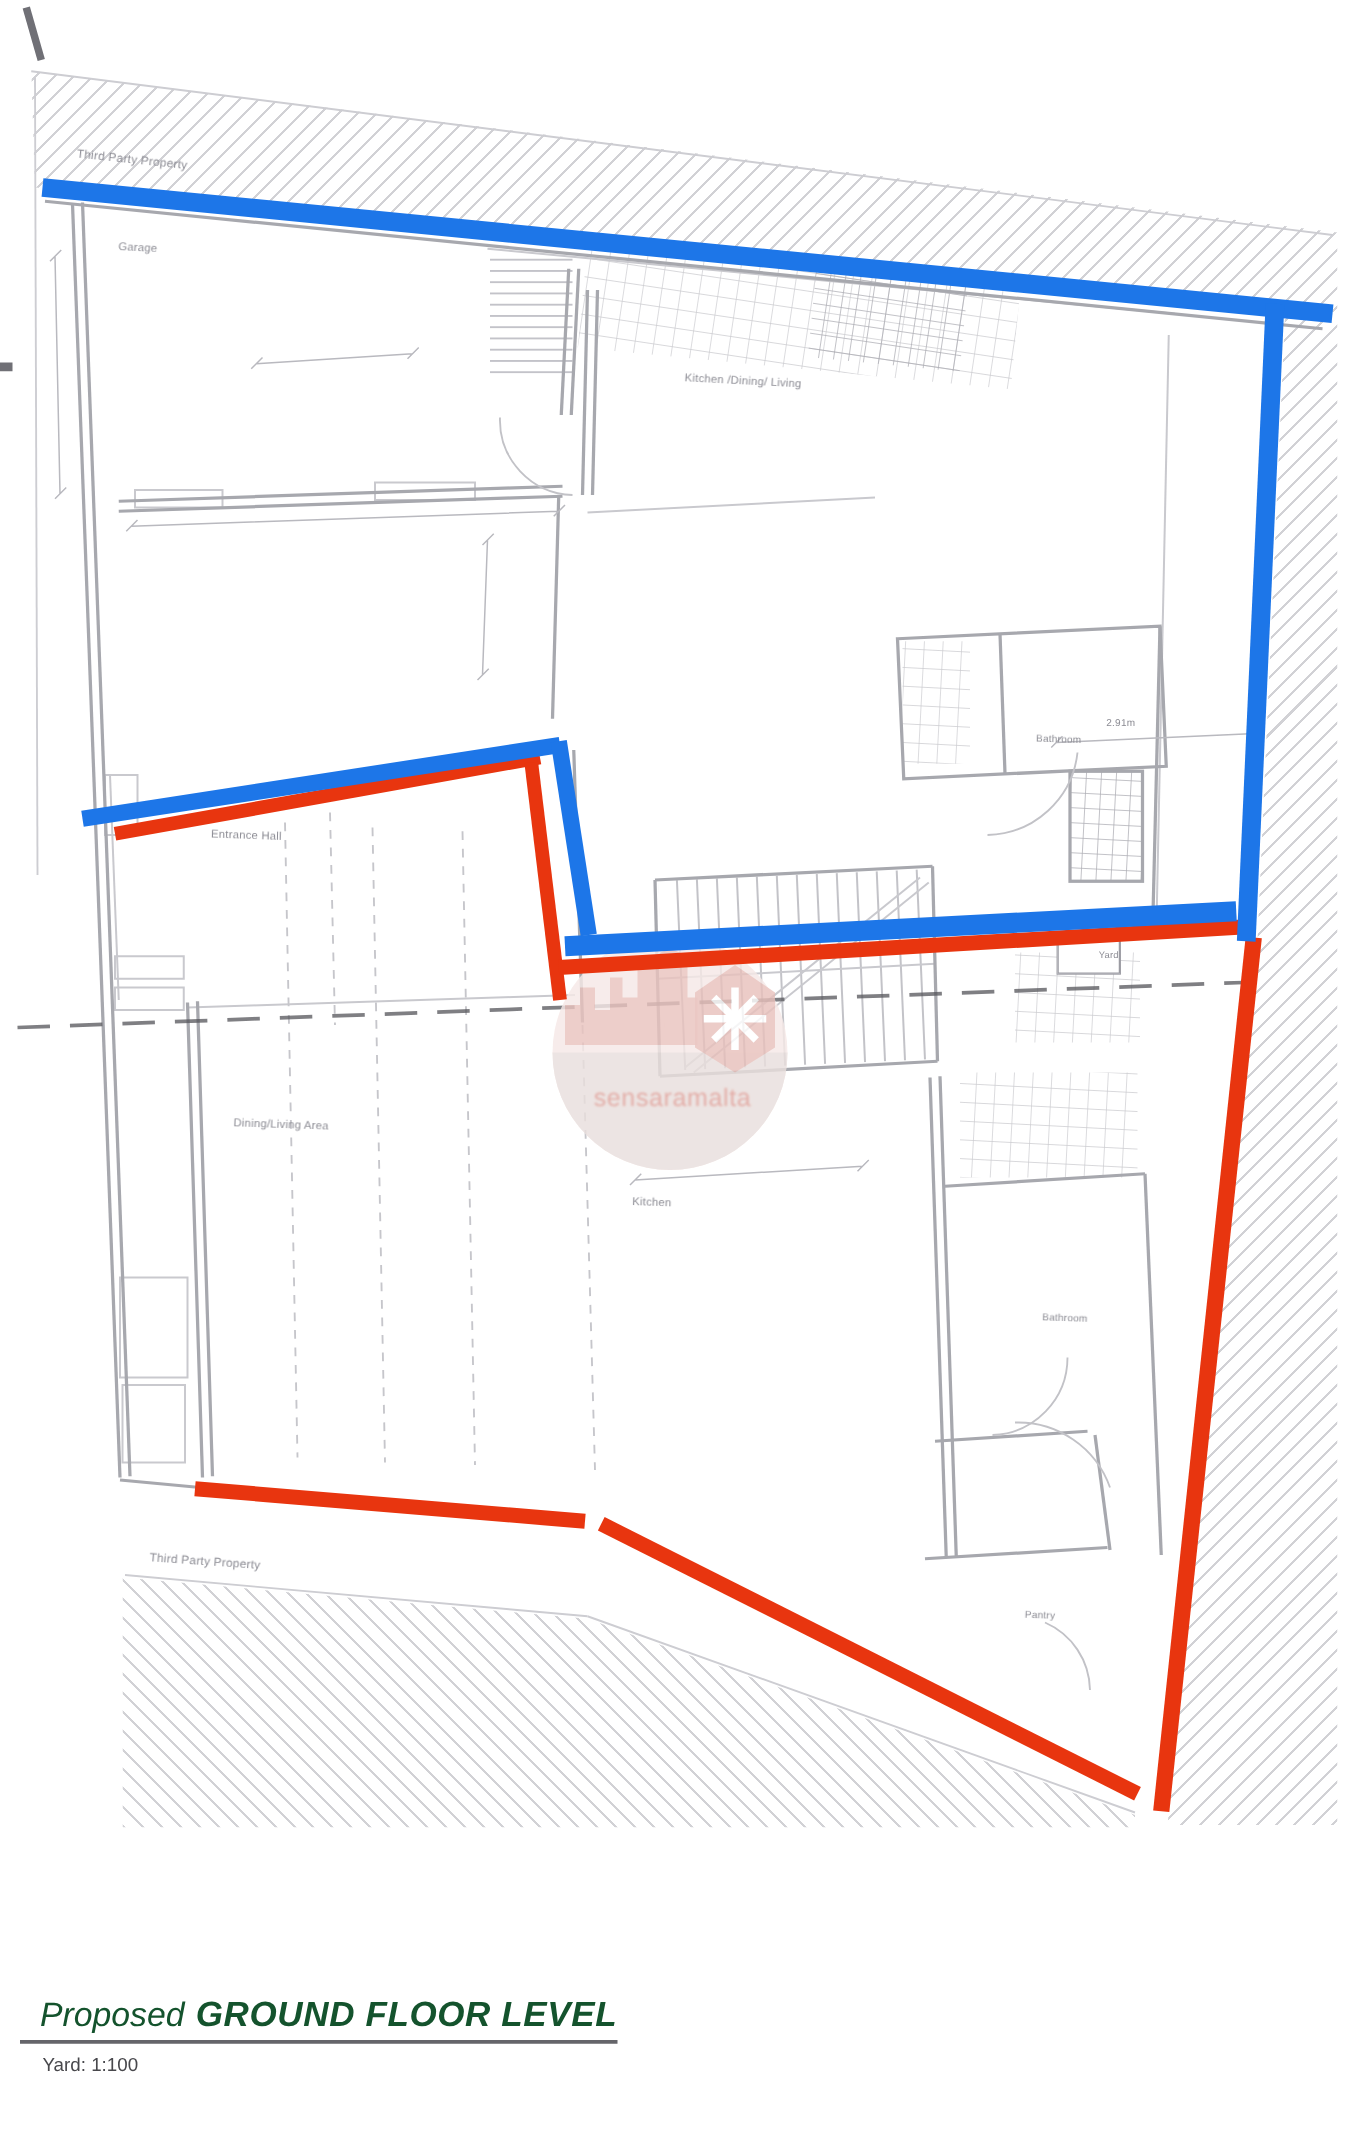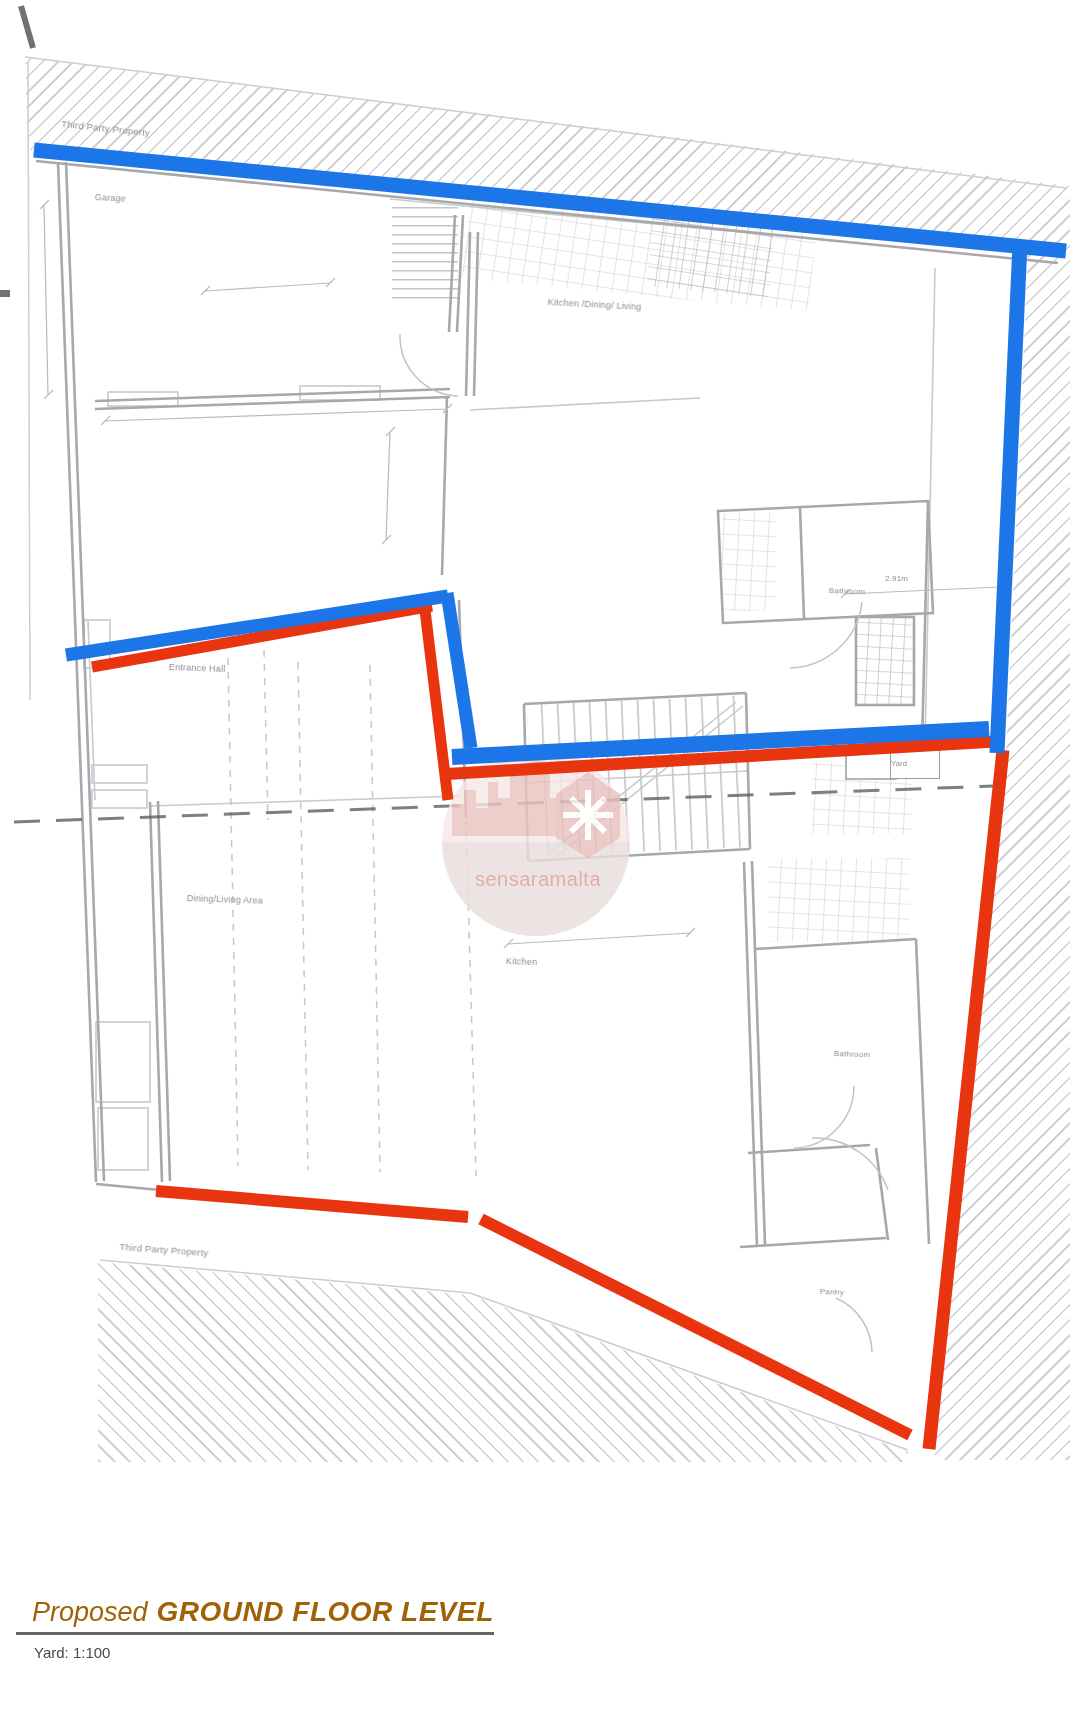--- a/index.html
+++ b/index.html
@@ -26,33 +26,33 @@
   svg.overlaylayer{position:absolute;left:0;top:0;}
   
   .lbl{
     position:absolute;font-size:9px;color:#8b8b93;white-space:nowrap;
     letter-spacing:.2px;filter:blur(.45px);transform-origin:left top;
   }
   .lbl.small{font-size:8px;}
   .yard-box{
     position:absolute;left:846px;top:747px;width:50px;height:32px;
     background:#fff;border:1.5px solid #9b9ba2;box-sizing:border-box;
-    display:flex;align-items:center;justify-content:flex-start;margin-left:44px;
+    display:flex;align-items:center;justify-content:flex-end;
   }
   .yard-box .lbl{position:static;filter:blur(.35px);font-size:7.5px;}
   
   .watermark{position:absolute;left:438px;top:744px;width:200px;height:210px;opacity:.82;}
   .watermark svg{position:absolute;left:0;top:0;}
   .wm-text{
     position:absolute;left:10px;top:124px;width:180px;text-align:center;
     font-size:20px;color:#dd9c95;letter-spacing:.5px;filter:blur(.7px);
   }
   
   .title-line{position:absolute;left:32px;top:1596px;white-space:nowrap;
-    color:#a16207;filter:blur(.35px);}
+    color:#14532d;filter:blur(.35px);}
   .t-prefix{font-style:italic;font-size:27px;margin-right:9px;}
   .t-main{font-style:italic;font-weight:bold;font-size:28px;letter-spacing:.5px;}
   .title-underline{position:absolute;left:16px;top:1632px;width:478px;height:2.5px;background:#65656a;}
   .t-scale{position:absolute;left:34px;top:1644px;font-size:15px;color:#48484c;filter:blur(.3px);}
 </style>
 </head>
 <body>
 
 <div class="hatch hatch-a"></div>
 <div class="hatch hatch-b"></div>

